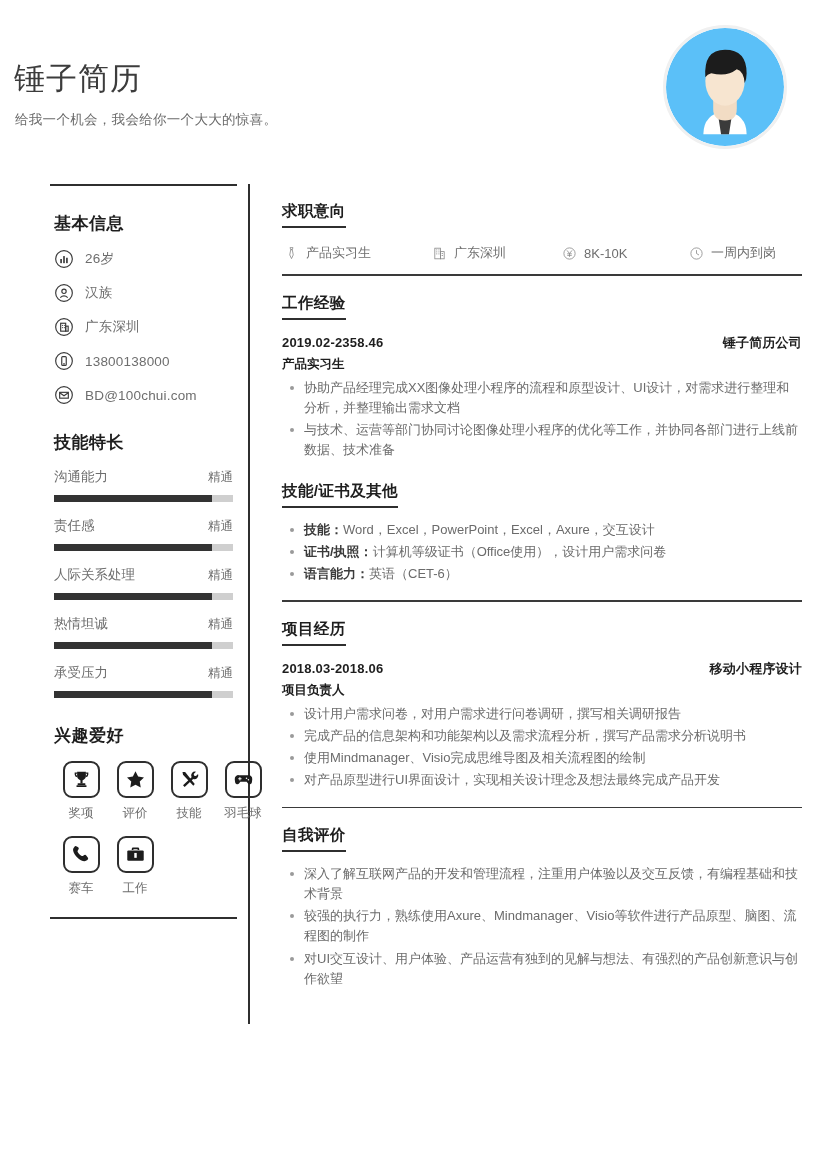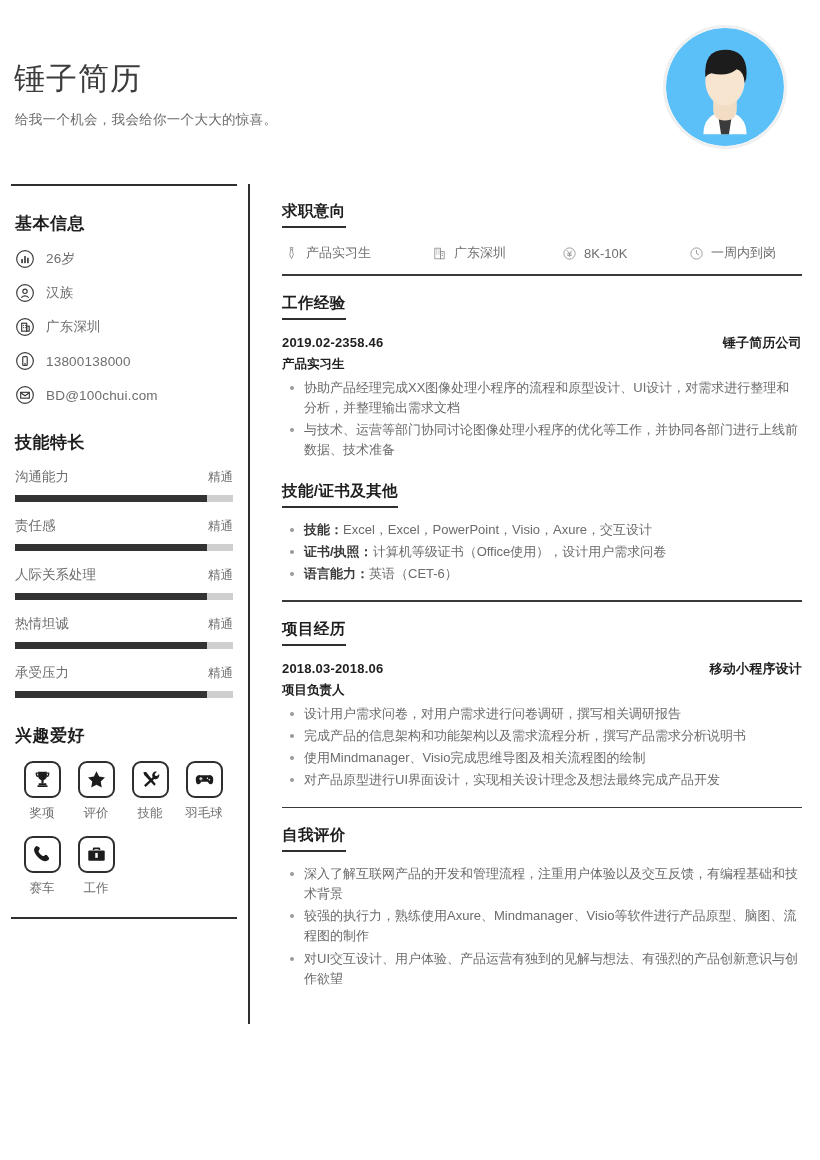--- a/index.html
+++ b/index.html
@@ -30,20 +30,21 @@
     overflow:hidden;
   }
   .avatar-wrap svg { display:block; width:100%; height:100%; }
 
   
   .columns { position:absolute; top:184px; left:0; width:820px; height:976px; }
   .col-left {
     position:absolute; left:0; top:0; width:250px; height:840px;
     box-sizing:border-box;
     border-right:2px solid #2f2f2f;
+    padding-left:39px;
   }
   .left-inner { padding:0 12px; }
   .topline { height:2px; background:#2f2f2f; margin:0 11px; }
   .col-right {
     position:absolute; left:252px; top:0; width:568px;
     box-sizing:border-box; padding:0 18px 0 30px;
   }
 
   
   .l-title {
@@ -377,21 +378,21 @@
             <li>协助产品经理完成XX图像处理小程序的流程和原型设计、UI设计，对需求进行整理和分析，并整理输出需求文档</li>
             <li>与技术、运营等部门协同讨论图像处理小程序的优化等工作，并协同各部门进行上线前数据、技术准备</li>
           </ul>
         </div>
       </div>
 
       <div class="r-section">
         <div class="r-title">技能/证书及其他</div>
         <div class="sec-body">
           <ul class="bullets" style="margin-top:12px">
-            <li><b>技能：</b><span>Excel，Excel，PowerPoint，Visio，Axure，交互设计</span></li>
+            <li><b>技能：</b><span>Word，Excel，PowerPoint，Excel，Axure，交互设计</span></li>
             <li><b>证书/执照：</b><span>计算机等级证书（Office使用），设计用户需求问卷</span></li>
             <li><b>语言能力：</b><span>英语（CET-6）</span></li>
           </ul>
         </div>
         <div class="r-rule"></div>
       </div>
 
       <div class="r-section">
         <div class="r-title">项目经历</div>
         <div class="entry sec-body">

